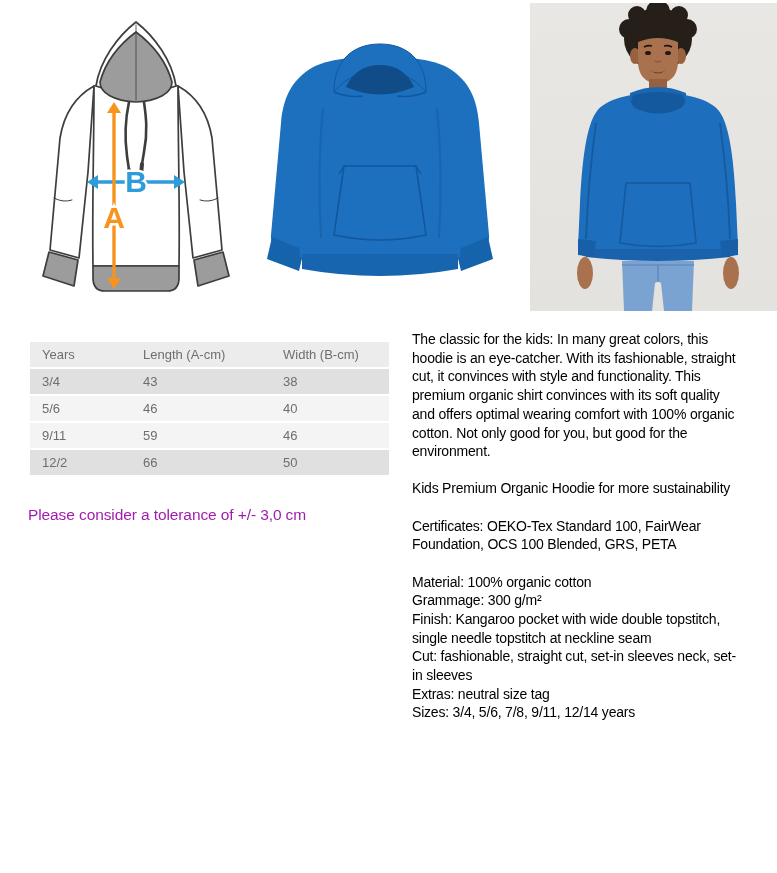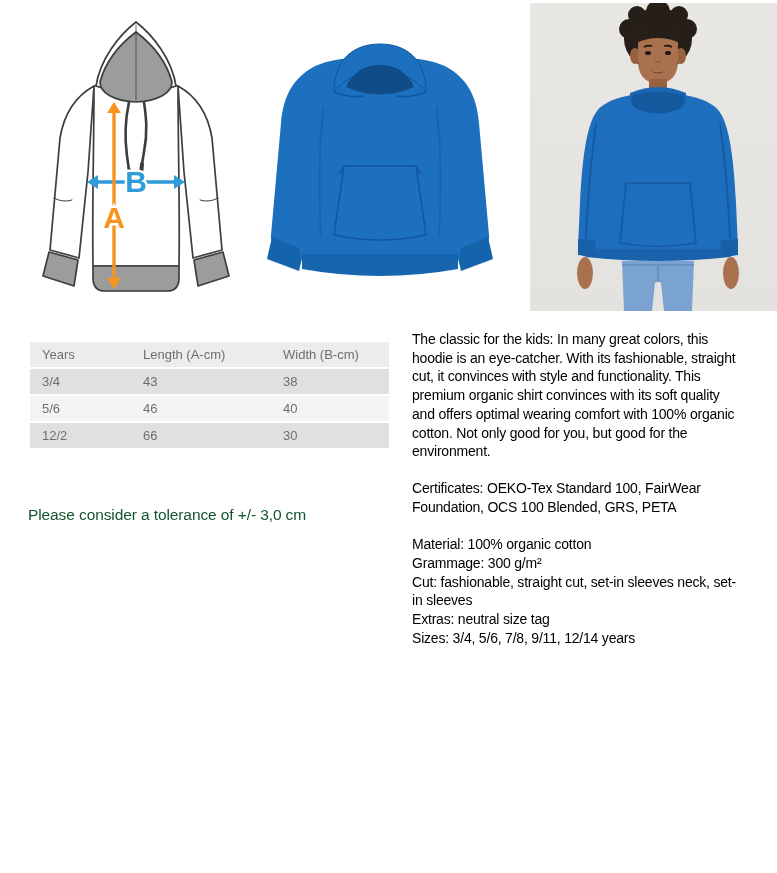--- a/index.html
+++ b/index.html
@@ -13,21 +13,21 @@
   #model-panel{left:530px;top:3px;width:247px;height:308px;}
 
   
   .size-table{position:absolute;left:30px;top:340px;width:359px;border-collapse:separate;border-spacing:0 2px;
               font-size:13px;color:#6e6e6e;}
   .size-table th{background:#ececec;font-weight:400;text-align:left;height:25px;padding:0 0 0 12px;white-space:nowrap;}
   .size-table td{height:25px;padding:0 0 0 12px;}
   .size-table tr.row-dark td{background:#e0e0e0;}
   .size-table tr.row-light td{background:#f4f4f4;}
 
-  .tolerance{position:absolute;left:28px;top:506px;font-size:15.5px;color:#14532d;letter-spacing:-0.1px;}
+  .tolerance{position:absolute;left:28px;top:506px;font-size:15.5px;color:#a21caf;letter-spacing:-0.1px;}
 
   
   .desc{position:absolute;left:412px;top:330px;width:332px;font-size:14px;line-height:18.7px;
         color:#000000;letter-spacing:-0.2px;}
   .desc p{margin:0 0 18.5px 0;}
   .desc .spec{margin:0;}
 </style>
 </head>
 <body>
 
@@ -173,33 +173,40 @@
       <tr class="row-dark">
         <td>3/4</td>
         <td>43</td>
         <td>38</td>
       </tr>
       <tr class="row-light">
         <td>5/6</td>
         <td>46</td>
         <td>40</td>
       </tr>
+      <tr class="row-light">
+        <td>9/11</td>
+        <td>59</td>
+        <td>46</td>
+      </tr>
       <tr class="row-dark">
         <td>12/2</td>
         <td>66</td>
-        <td>30</td>
+        <td>50</td>
       </tr>
     </tbody>
   </table>
 
   <div class="tolerance">Please consider a tolerance of +/- 3,0 cm</div>
 
   <div class="desc">
     <p>The classic for the kids: In many great colors, this hoodie is an eye-catcher. With its fashionable, straight cut, it convinces with style and functionality. This premium organic shirt convinces with its soft quality and offers optimal wearing comfort with 100% organic cotton. Not only good for you, but good for the environment.</p>
+    <p>Kids Premium Organic Hoodie for more sustainability</p>
     <p>Certificates: OEKO-Tex Standard 100, FairWear Foundation, OCS 100 Blended, GRS, PETA</p>
     <div class="spec">Material: 100% organic cotton</div>
     <div class="spec">Grammage: 300 g/m²</div>
+    <div class="spec">Finish: Kangaroo pocket with wide double topstitch, single needle topstitch at neckline seam</div>
     <div class="spec">Cut: fashionable, straight cut, set-in sleeves neck, set-in sleeves</div>
     <div class="spec">Extras: neutral size tag</div>
     <div class="spec">Sizes: 3/4, 5/6, 7/8, 9/11, 12/14 years</div>
   </div>
 
 </div>
 
 </body></html>

